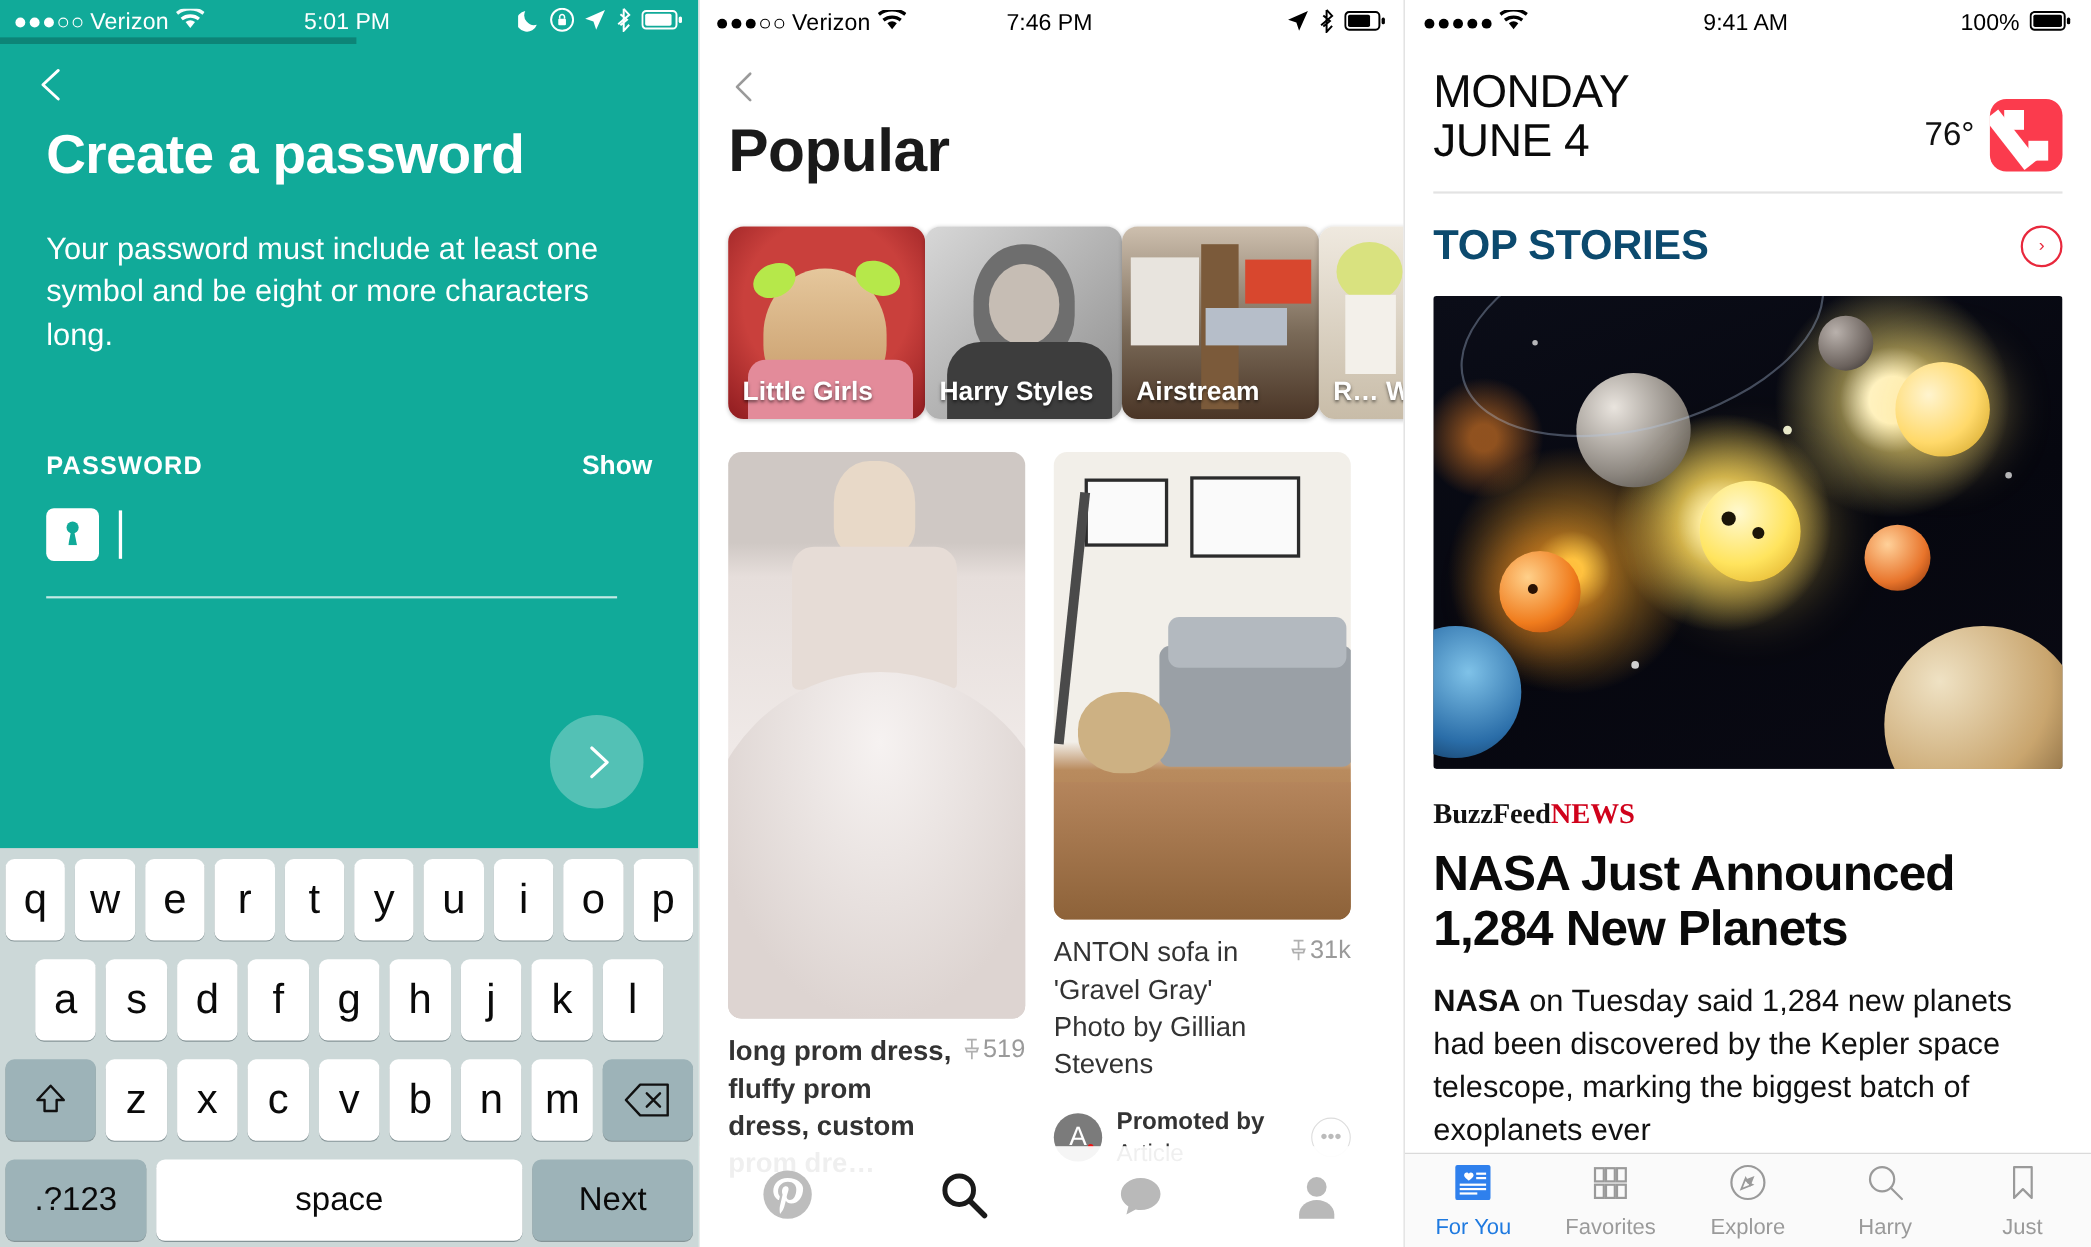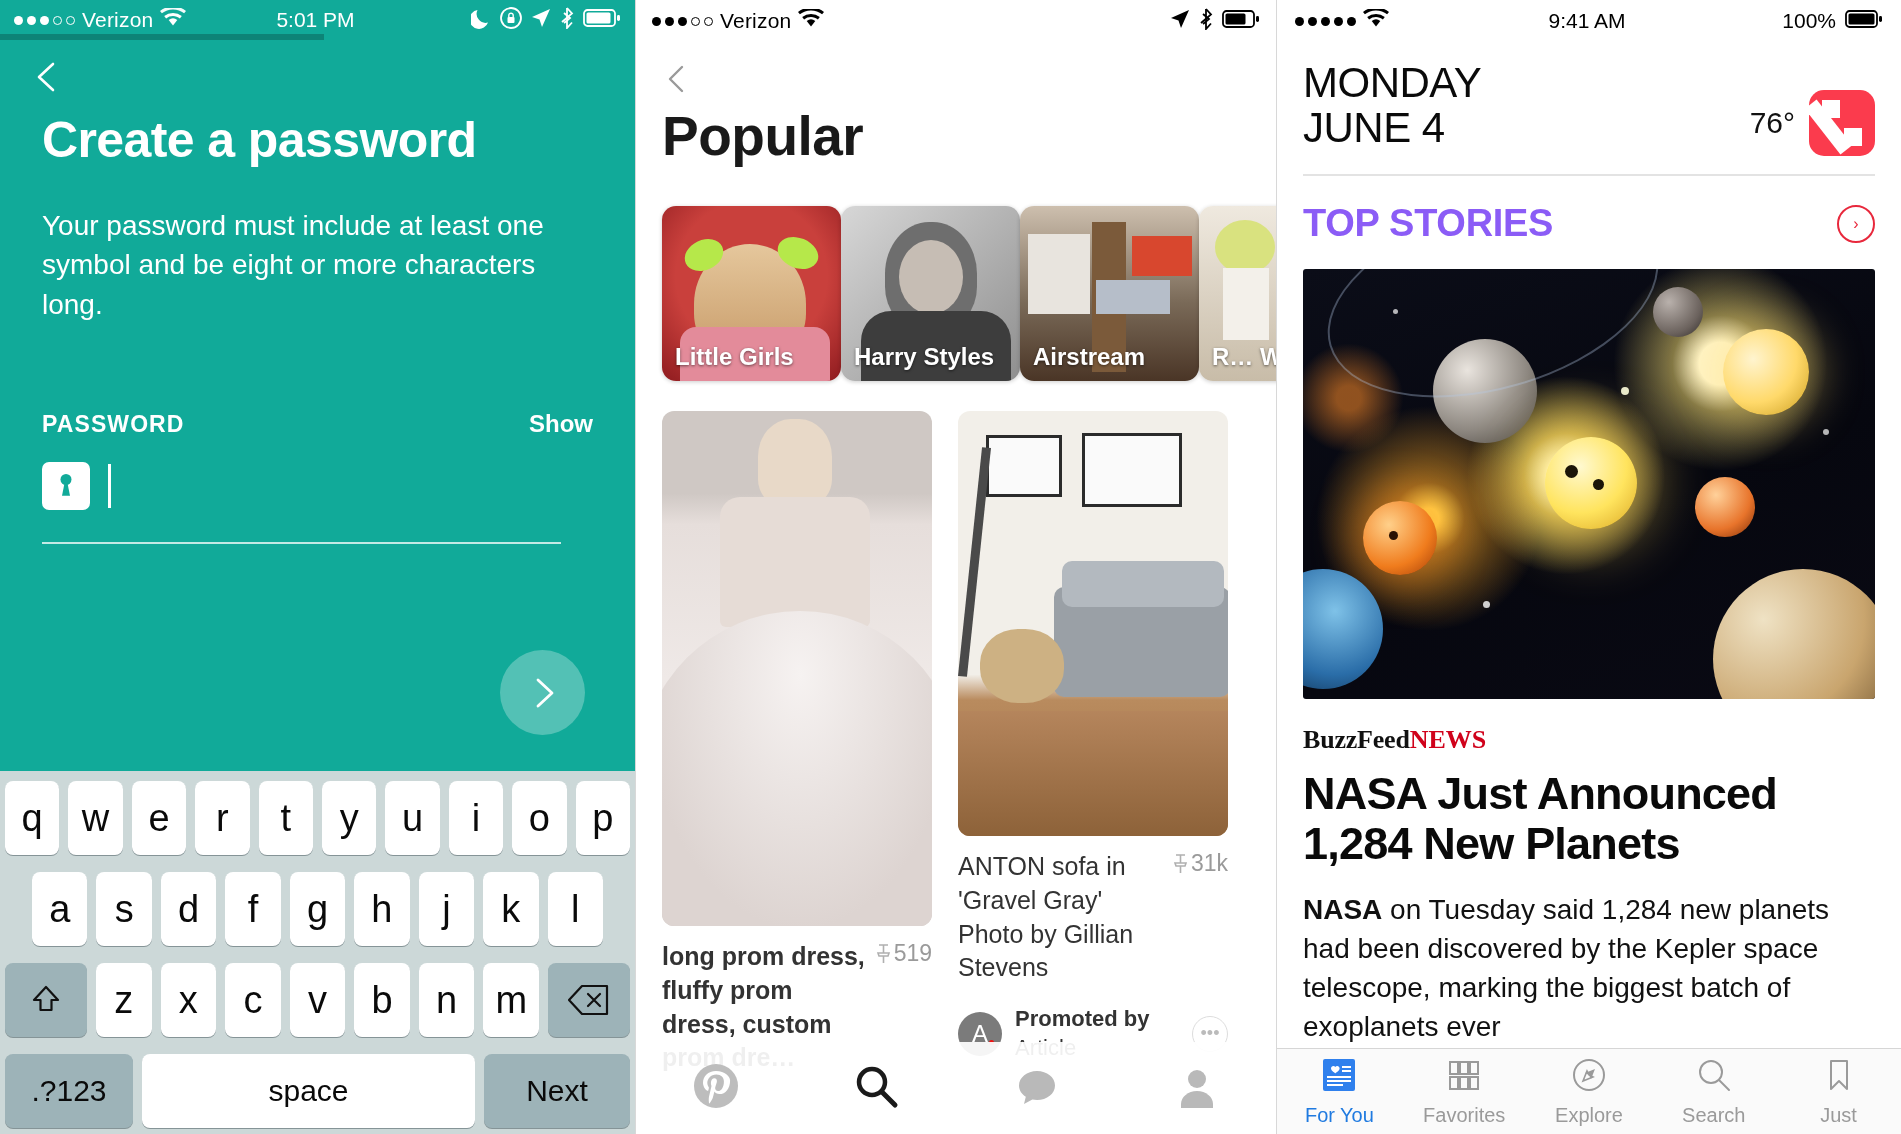--- a/index.html
+++ b/index.html
@@ -92,21 +92,21 @@
   .p3-statusbar { height:42px; display:flex; align-items:center; padding:0 18px; color:#000; position:relative; }
   .p3-statusbar .dot { background:#000; }
   .p3-head { padding:18px 26px 0 26px; display:flex; align-items:flex-start; }
   .p3-date { font-size:42px; font-weight:400; line-height:1.08; letter-spacing:-0.5px; color:#0a0a0a; }
   .p3-right { margin-left:auto; display:flex; align-items:center; gap:14px; padding-top:30px;}
   .p3-temp { font-size:30px; color:#111; }
   .news-logo { width:66px; height:66px; border-radius:15px; background:#fb3b4d; position:relative; overflow:hidden; }
   .news-logo i { position:absolute; background:#fff; }
   .p3-rule { height:2px; background:#e3e3e3; margin:18px 26px 0 26px; }
   .p3-section { display:flex; align-items:center; padding:26px 26px 0 26px; }
-  .p3-section h2 { font-size:38px; font-weight:800; color:#8b5cf6; letter-spacing:-0.3px; }
+  .p3-section h2 { font-size:38px; font-weight:800; color:#0c4a6e; letter-spacing:-0.3px; }
   .p3-arrow { margin-left:auto; width:38px; height:38px; border-radius:50%; border:2px solid #e8283c; color:#e8283c;
               display:flex; align-items:center; justify-content:center; cursor:pointer; }
   .p3-hero { margin:24px 26px 0 26px; height:430px; border-radius:3px; position:relative; overflow:hidden;
              background:radial-gradient(circle at 22% 58%, #ffd24a 0 2%, rgba(255,170,40,.55) 7%, rgba(0,0,0,0) 22%),
                         radial-gradient(circle at 46% 48%, #fff7c0 0 5%, rgba(255,220,90,.75) 11%, rgba(0,0,0,0) 26%),
                         radial-gradient(circle at 73% 22%, #fff4c8 0 4%, rgba(255,230,120,.5) 9%, rgba(0,0,0,0) 20%),
                         radial-gradient(circle at 8% 30%, rgba(255,140,40,.55) 0 2%, rgba(0,0,0,0) 9%),
                         linear-gradient(160deg,#0b0d18,#06070f 55%,#0a0a14);}
   .planet { position:absolute; border-radius:50%; }
   .p3-source { padding:26px 26px 0 26px; font-size:26px; font-weight:700; font-family:"Liberation Serif", serif; }
@@ -275,20 +275,21 @@
         </span>
         <span>Verizon</span>
         <span>
           <svg width="26" height="19" viewBox="0 0 26 19">
               <path d="M13 17.5l4.3-5.4a6.8 6.8 0 0 0-8.6 0z" fill="#000"></path>
               <path d="M13 8.1c2.6 0 5 .9 6.9 2.4l1.9-2.4A14 14 0 0 0 13 5a14 14 0 0 0-8.8 3.1l1.9 2.4A11 11 0 0 1 13 8.1z" fill="#000"></path>
               <path d="M13 1.5c4.2 0 8 1.4 11.1 3.8L26 2.9A20.6 20.6 0 0 0 13 -1.5 20.6 20.6 0 0 0 0 2.9l1.9 2.4A17.6 17.6 0 0 1 13 1.5z" fill="#000"></path>
             </svg>
         </span>
       </div>
+      <div class="sb-center">7:46 PM</div>
       <div class="sb-right">
         <span>
           <svg width="20" height="20" viewBox="0 0 20 20">
               <path d="M19 1L1 9l7.5 2.5L11 19z" fill="#000"></path>
             </svg>
         </span>
         <span>
           <svg width="14" height="22" viewBox="0 0 14 22">
               <path d="M4 6l6 5-6 5M7 1v20l5-5.5" fill="none" stroke="#000" stroke-width="1.8"></path>
               <path d="M7 1l5 5.5L2 15" fill="none" stroke="#000" stroke-width="1.8"></path>
@@ -538,21 +539,21 @@
         </span>
         <span>Explore</span>
       </div>
       <div class="p3-tab">
         <span>
           <svg width="38" height="38" viewBox="0 0 38 38">
               <circle cx="16" cy="16" r="11" fill="none" stroke="#9a9a9a" stroke-width="2"></circle>
               <path d="M24 24l10 10" stroke="#9a9a9a" stroke-width="2" stroke-linecap="round"></path>
             </svg>
         </span>
-        <span>Search</span>
+        <span>Harry</span>
       </div>
       <div class="p3-tab">
         <span>
           <svg width="38" height="38" viewBox="0 0 38 38">
               <path d="M11 5h16v28l-8-8-8 8z" fill="none" stroke="#9a9a9a" stroke-width="2" stroke-linejoin="round"></path>
             </svg>
         </span>
         <span>Just</span>
       </div>
     </div>

